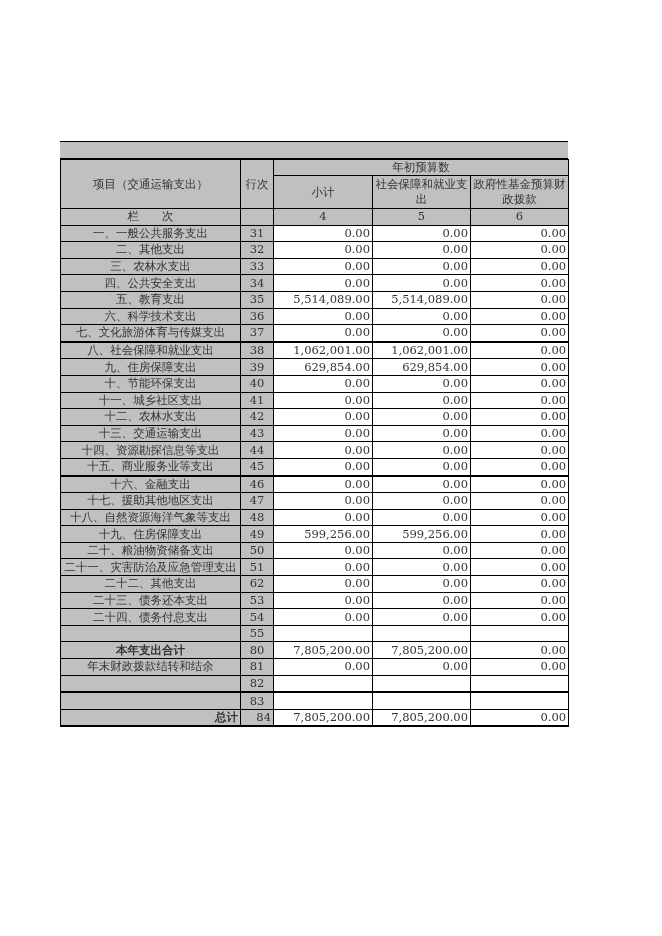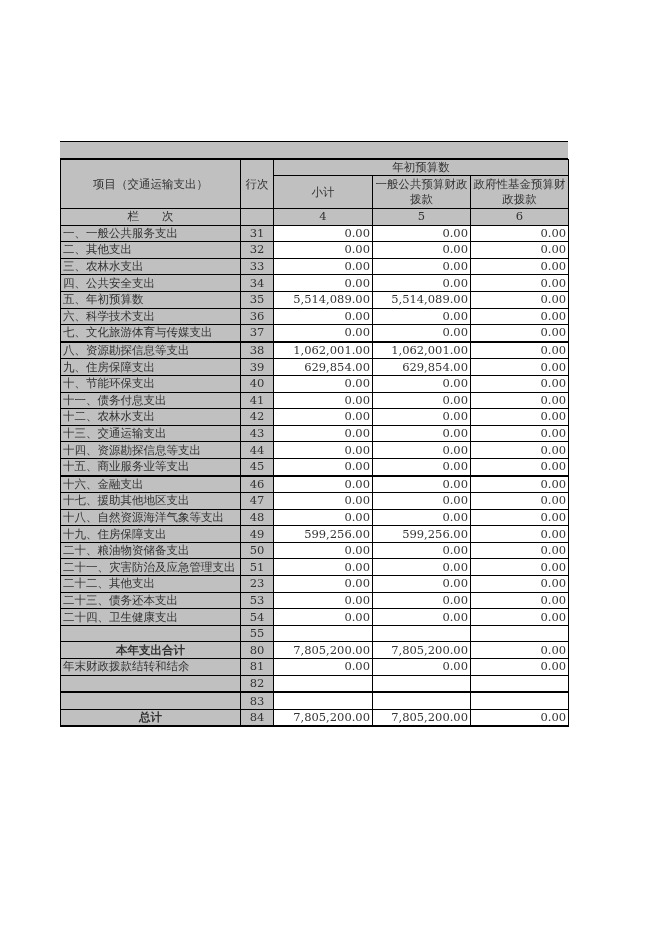--- a/index.html
+++ b/index.html
@@ -45,27 +45,27 @@
     table.grid col.c-item { width: 180px; }
     table.grid col.c-line { width: 33px; }
     table.grid col.c-v4 { width: 99px; }
     table.grid col.c-v5 { width: 98px; }
     table.grid col.c-v6 { width: 98px; }
 
     .gray { background: #c0c0c0; }
     .white { background: #ffffff; }
     .center { text-align: center; }
     .right { text-align: right; }
-    .left { text-align: left; }
+    .left { text-align: center; }
     .bold { font-weight: bold; font-family: Liberation Sans, sans-serif; color: #111; }
 
     tr.hdr1 td { height: 15px; }
     tr.hdr2 td { height: 32px; line-height: 15px; white-space: normal; }
     tr.thick-top td { border-top: 2.5px solid #000; }
-    tr.thick-bottom td { border-bottom: 2.5px solid #000; }
+    tr.thick-bottom td { border-bottom: 2.5px solid #000; text-align: right; }
     td.item-label { padding-left: 1px; }
     td.val { padding-right: 2px; }
   </style>
 </head>
 <body>
 
 <div class="sheet">
   <div class="title-band"></div>
   <table class="grid">
     <colgroup>
@@ -76,21 +76,21 @@
         <col class="c-v6">
     </colgroup>
     <tbody>
       <tr class="hdr1">
         <td class="gray center" rowspan="2">项目（交通运输支出）</td>
         <td class="gray center" rowspan="2">行次</td>
         <td class="gray center" colspan="3">年初预算数</td>
       </tr>
       <tr class="hdr2">
         <td class="gray center">小计</td>
-        <td class="gray center">一般公共预算财政拨款</td>
+        <td class="gray center">社会保障和就业支出</td>
         <td class="gray center">政府性基金预算财政拨款</td>
       </tr>
       <tr>
         <td class="gray center">栏　　次</td>
         <td class="gray center"></td>
         <td class="gray center">4</td>
         <td class="gray center">5</td>
         <td class="gray center">6</td>
       </tr>
     </tbody>
@@ -117,63 +117,63 @@
           <td class="white right val">0.00</td>
         </tr>
         <tr>
           <td class="gray item-label left">四、公共安全支出</td>
           <td class="gray center">34</td>
           <td class="white right val">0.00</td>
           <td class="white right val">0.00</td>
           <td class="white right val">0.00</td>
         </tr>
         <tr>
-          <td class="gray item-label left">五、年初预算数</td>
+          <td class="gray item-label left">五、教育支出</td>
           <td class="gray center">35</td>
           <td class="white right val">5,514,089.00</td>
           <td class="white right val">5,514,089.00</td>
           <td class="white right val">0.00</td>
         </tr>
         <tr>
           <td class="gray item-label left">六、科学技术支出</td>
           <td class="gray center">36</td>
           <td class="white right val">0.00</td>
           <td class="white right val">0.00</td>
           <td class="white right val">0.00</td>
         </tr>
         <tr>
           <td class="gray item-label left">七、文化旅游体育与传媒支出</td>
           <td class="gray center">37</td>
           <td class="white right val">0.00</td>
           <td class="white right val">0.00</td>
           <td class="white right val">0.00</td>
         </tr>
         <tr class="thick-top">
-          <td class="gray item-label left">八、资源勘探信息等支出</td>
+          <td class="gray item-label left">八、社会保障和就业支出</td>
           <td class="gray center">38</td>
           <td class="white right val">1,062,001.00</td>
           <td class="white right val">1,062,001.00</td>
           <td class="white right val">0.00</td>
         </tr>
         <tr>
           <td class="gray item-label left">九、住房保障支出</td>
           <td class="gray center">39</td>
           <td class="white right val">629,854.00</td>
           <td class="white right val">629,854.00</td>
           <td class="white right val">0.00</td>
         </tr>
         <tr>
           <td class="gray item-label left">十、节能环保支出</td>
           <td class="gray center">40</td>
           <td class="white right val">0.00</td>
           <td class="white right val">0.00</td>
           <td class="white right val">0.00</td>
         </tr>
         <tr>
-          <td class="gray item-label left">十一、债务付息支出</td>
+          <td class="gray item-label left">十一、城乡社区支出</td>
           <td class="gray center">41</td>
           <td class="white right val">0.00</td>
           <td class="white right val">0.00</td>
           <td class="white right val">0.00</td>
         </tr>
         <tr>
           <td class="gray item-label left">十二、农林水支出</td>
           <td class="gray center">42</td>
           <td class="white right val">0.00</td>
           <td class="white right val">0.00</td>
@@ -237,34 +237,34 @@
         </tr>
         <tr>
           <td class="gray item-label left">二十一、灾害防治及应急管理支出</td>
           <td class="gray center">51</td>
           <td class="white right val">0.00</td>
           <td class="white right val">0.00</td>
           <td class="white right val">0.00</td>
         </tr>
         <tr>
           <td class="gray item-label left">二十二、其他支出</td>
-          <td class="gray center">23</td>
+          <td class="gray center">62</td>
           <td class="white right val">0.00</td>
           <td class="white right val">0.00</td>
           <td class="white right val">0.00</td>
         </tr>
         <tr>
           <td class="gray item-label left">二十三、债务还本支出</td>
           <td class="gray center">53</td>
           <td class="white right val">0.00</td>
           <td class="white right val">0.00</td>
           <td class="white right val">0.00</td>
         </tr>
         <tr>
-          <td class="gray item-label left">二十四、卫生健康支出</td>
+          <td class="gray item-label left">二十四、债务付息支出</td>
           <td class="gray center">54</td>
           <td class="white right val">0.00</td>
           <td class="white right val">0.00</td>
           <td class="white right val">0.00</td>
         </tr>
         <tr>
           <td class="gray item-label left"></td>
           <td class="gray center">55</td>
           <td class="white right val"></td>
           <td class="white right val"></td>

